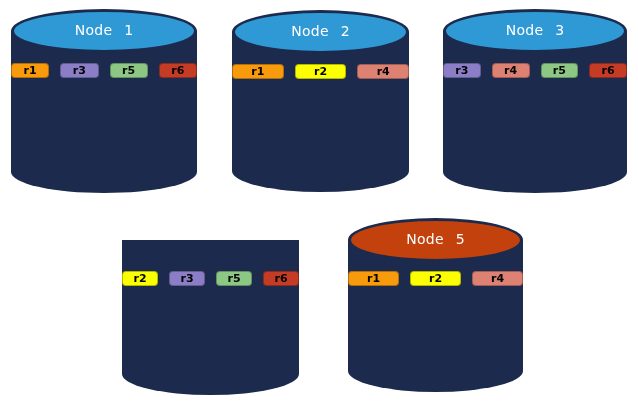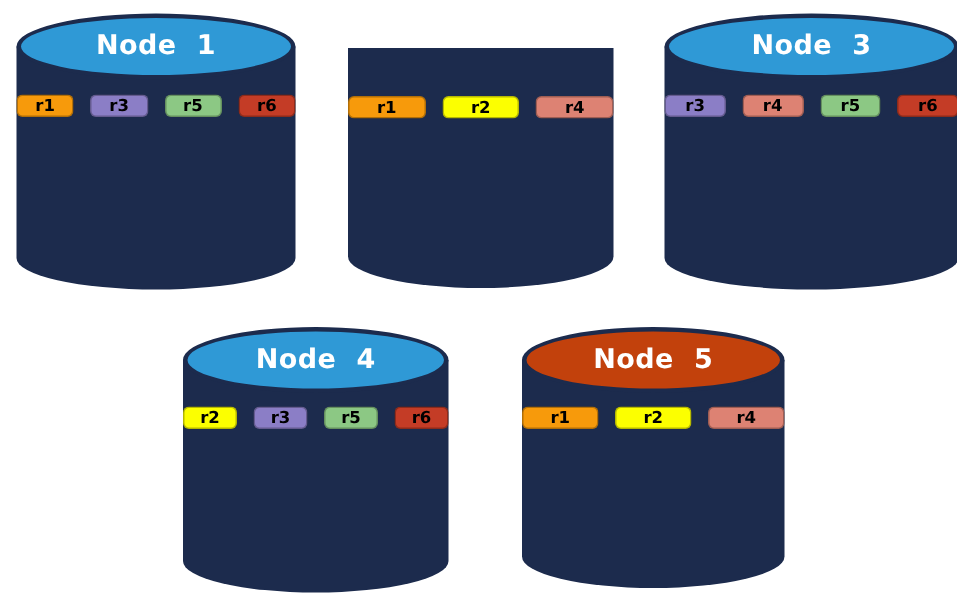--- a/index.html
+++ b/index.html
@@ -31,22 +31,22 @@
     background: #2F99D6;
     border: 3px solid #1C2B4D;
     border-radius: 50%;
     box-sizing: border-box;
     display: flex;
     align-items: center;
     justify-content: center;
   }
   .node-title {
     color: #ffffff;
-    font-weight: bold;
-    font-size: 18px;
+    font-weight: normal;
+    font-size: 14px;
     word-spacing: 7px;
     letter-spacing: 0.3px;
     white-space: nowrap;
     padding-bottom: 2px;
   }
   .bars {
     position: absolute;
     left: 0; right: 0;
     top: 54px;
     display: flex;
@@ -65,21 +65,21 @@
     justify-content: center;
     font-size: 11px;
     font-weight: bold;
     color: #000000;
     line-height: 1;
   }
   .node.row2 .bar { width: 114px; }
   
   .n1 { left: 11px;  top: 9px;   width: 186px; height: 184px; }
   .n2 { left: 232px; top: 10px;  width: 177px; height: 182px; }
-  .n3 { left: 443px; top: 9px;   width: 184px; height: 184px; padding-left: 12px; }
+  .n3 { left: 443px; top: 9px;   width: 184px; height: 184px; }
   .n4 { left: 122px; top: 218px; width: 177px; height: 177px; }
   .n5 { left: 348px; top: 218px; width: 175px; height: 174px; }
 </style>
 </head>
 <body>
 
 <div class="canvas" style="background-color: rgb(255, 255, 255);">
 
   <div class="node n1">
     <div class="cyl-body" style="background-color: rgb(28, 43, 77);"></div>
@@ -89,20 +89,23 @@
     <div class="bars">
       <div class="bar" style="background-color: rgb(247, 154, 11);">r1</div>
       <div class="bar" style="background-color: rgb(139, 126, 198);">r3</div>
       <div class="bar" style="background-color: rgb(140, 200, 132);">r5</div>
       <div class="bar" style="background-color: rgb(196, 60, 38);">r6</div>
     </div>
   </div>
 
   <div class="node n2">
     <div class="cyl-body" style="background-color: rgb(28, 43, 77);"></div>
+    <div class="cyl-top" style="background-color: rgb(47, 153, 214);">
+      <span class="node-title">Node 2</span>
+    </div>
     <div class="bars">
       <div class="bar" style="background-color: rgb(247, 154, 11);">r1</div>
       <div class="bar" style="background-color: rgb(252, 255, 0);">r2</div>
       <div class="bar" style="background-color: rgb(221, 130, 115);">r4</div>
     </div>
   </div>
 
   <div class="node n3">
     <div class="cyl-body" style="background-color: rgb(28, 43, 77);"></div>
     <div class="cyl-top" style="background-color: rgb(47, 153, 214);">
@@ -111,23 +114,20 @@
     <div class="bars">
       <div class="bar" style="background-color: rgb(139, 126, 198);">r3</div>
       <div class="bar" style="background-color: rgb(221, 130, 115);">r4</div>
       <div class="bar" style="background-color: rgb(140, 200, 132);">r5</div>
       <div class="bar" style="background-color: rgb(196, 60, 38);">r6</div>
     </div>
   </div>
 
   <div class="node row2 n4">
     <div class="cyl-body" style="background-color: rgb(28, 43, 77);"></div>
-    <div class="cyl-top" style="background-color: rgb(47, 153, 214);">
-      <span class="node-title">Node 4</span>
-    </div>
     <div class="bars">
       <div class="bar" style="background-color: rgb(252, 255, 0);">r2</div>
       <div class="bar" style="background-color: rgb(139, 126, 198);">r3</div>
       <div class="bar" style="background-color: rgb(140, 200, 132);">r5</div>
       <div class="bar" style="background-color: rgb(196, 60, 38);">r6</div>
     </div>
   </div>
 
   <div class="node row2 n5">
     <div class="cyl-body" style="background-color: rgb(28, 43, 77);"></div>

